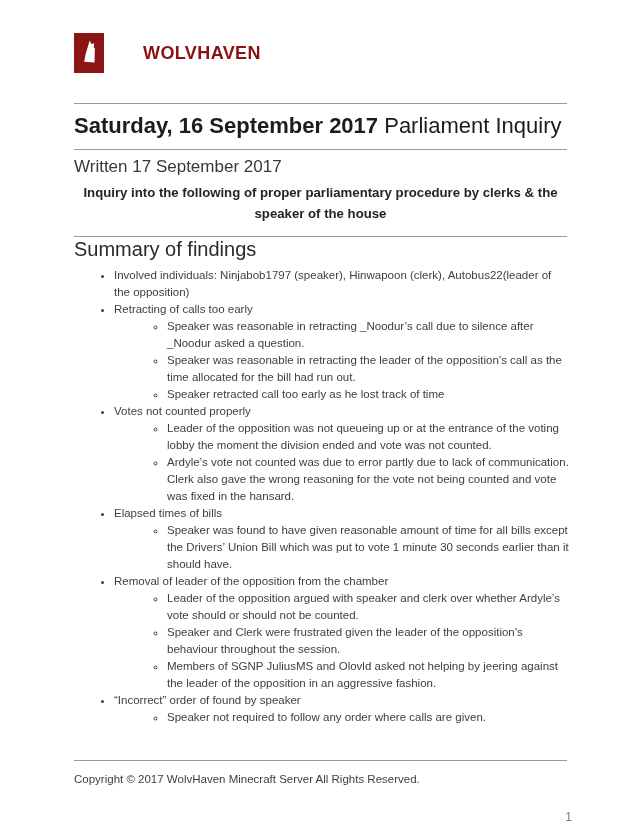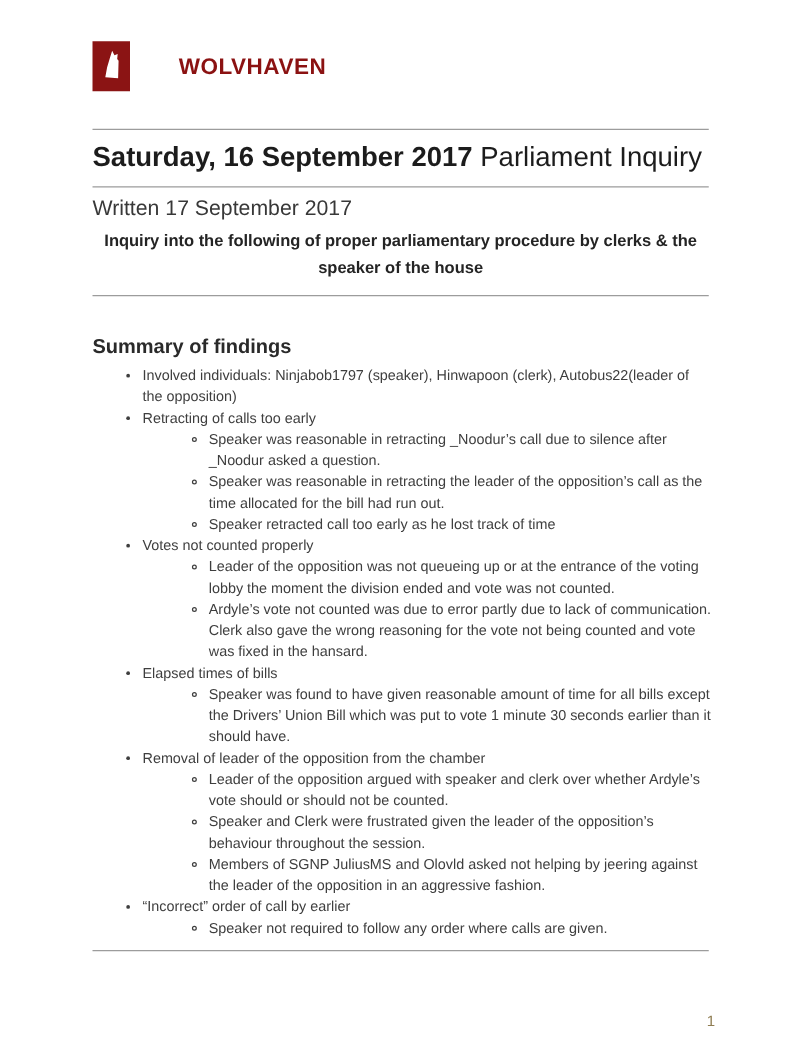--- a/index.html
+++ b/index.html
@@ -69,23 +69,23 @@
     margin-top:5px;
     text-align:center;
     font-weight:bold;
     font-size:13.2px;
     line-height:21px;
     color:#242424;
   }
   .rule-3 { margin-top:12px; }
   
   .summary-heading {
-    margin-top:32px;
-    font-size:16px;
-    font-weight:bold;
+    margin-top:1px;
+    font-size:20px;
+    font-weight:normal;
     color:#2a2a2a;
   }
   ul.findings {
     margin:6px 0 0 0;
     padding:0 4px 0 40px;
     list-style-type:disc;
     font-size:11.5px;
     line-height:17px;
     color:#3e3e3e;
   }
@@ -175,26 +175,27 @@
     </li>
     <li>
       <span>Removal of leader of the opposition from the chamber</span>
       <ul>
         <li>Leader of the opposition argued with speaker and clerk over whether Ardyle’s vote should or should not be counted.</li>
         <li>Speaker and Clerk were frustrated given the leader of the opposition’s behaviour throughout the session.</li>
         <li>Members of SGNP JuliusMS and Olovld asked not helping by jeering against the leader of the opposition in an aggressive fashion.</li>
       </ul>
     </li>
     <li>
-      <span>“Incorrect” order of call by earlier</span>
+      <span>“Incorrect” order of found by speaker</span>
       <ul>
         <li>Speaker not required to follow any order where calls are given.</li>
       </ul>
     </li>
   </ul>
 
 </div>
 
 <div class="footer">
   <hr class="rule">
+  <div class="footer-copyright">Copyright © 2017 WolvHaven Minecraft Server All Rights Reserved.</div>
 </div>
 
 <div class="page-number">1</div>
 
 </body></html>

